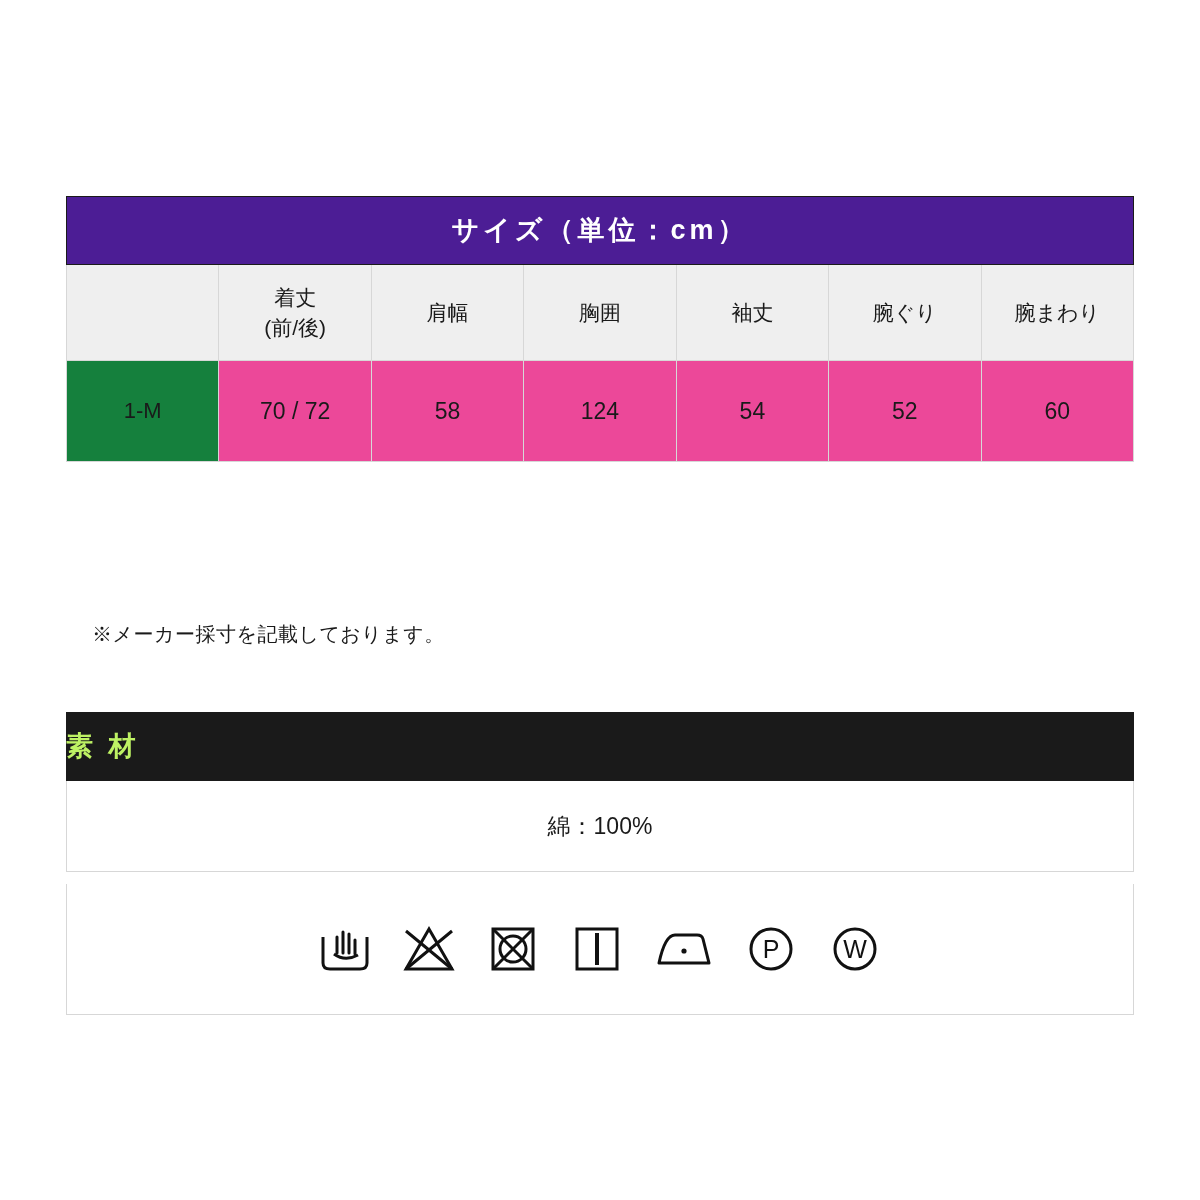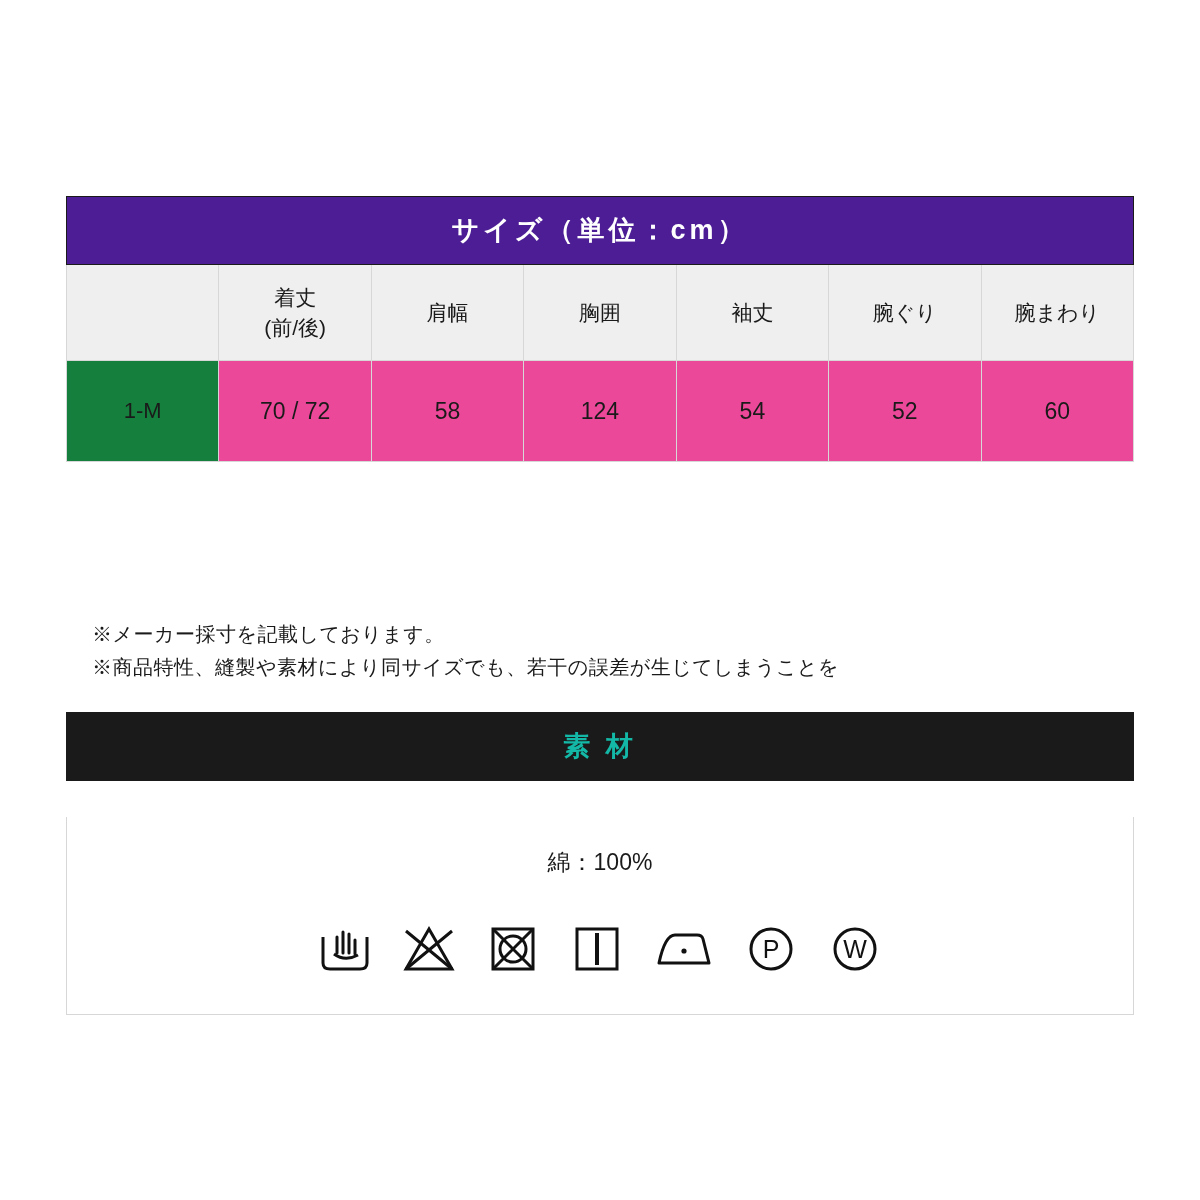--- a/index.html
+++ b/index.html
@@ -18,22 +18,21 @@
 
   .page {
     position: absolute;
     left: 66px;
     top: 0;
     width: 1068px;
   }
 
   .black-head {
     background: #1a1a1a;
-    color: #14b8a6;
-    text-align: center;
+    color: #bef264;
     font-size: 27px;
     letter-spacing: 4px;
     font-weight: bold;
     padding: 16px 0 17px 0;
   }
 
   
   .size-wrap {
     position: absolute;
     left: 0;
@@ -104,21 +103,20 @@
     width: 1068px;
   }
   .material-body {
     border: 1px solid #d7d7d7;
     border-top: none;
     text-align: center;
     font-size: 23px;
     height: 90px;
     line-height: 90px;
     background: #fff;
-    margin-top: 36px;
   }
 
   
   .care-wrap {
     position: absolute;
     left: 0;
     top: 884px;
     width: 1068px;
   }
   .care-body {
@@ -166,21 +164,20 @@
           <td>54</td>
           <td>52</td>
           <td>60</td>
         </tr>
       </tbody>
     </table>
   </div>
 
   <div class="notes">
     <div>※メーカー採寸を記載しております。</div>
-    <div>※商品特性、縫製や素材により同サイズでも、若干の誤差が生じてしまうことを</div>
   </div>
 
   <div class="material-wrap">
     <div class="black-head">素 材</div>
     <div class="material-body">綿：100%</div>
   </div>
 
   <div class="care-wrap">
     <div class="care-body">
 

